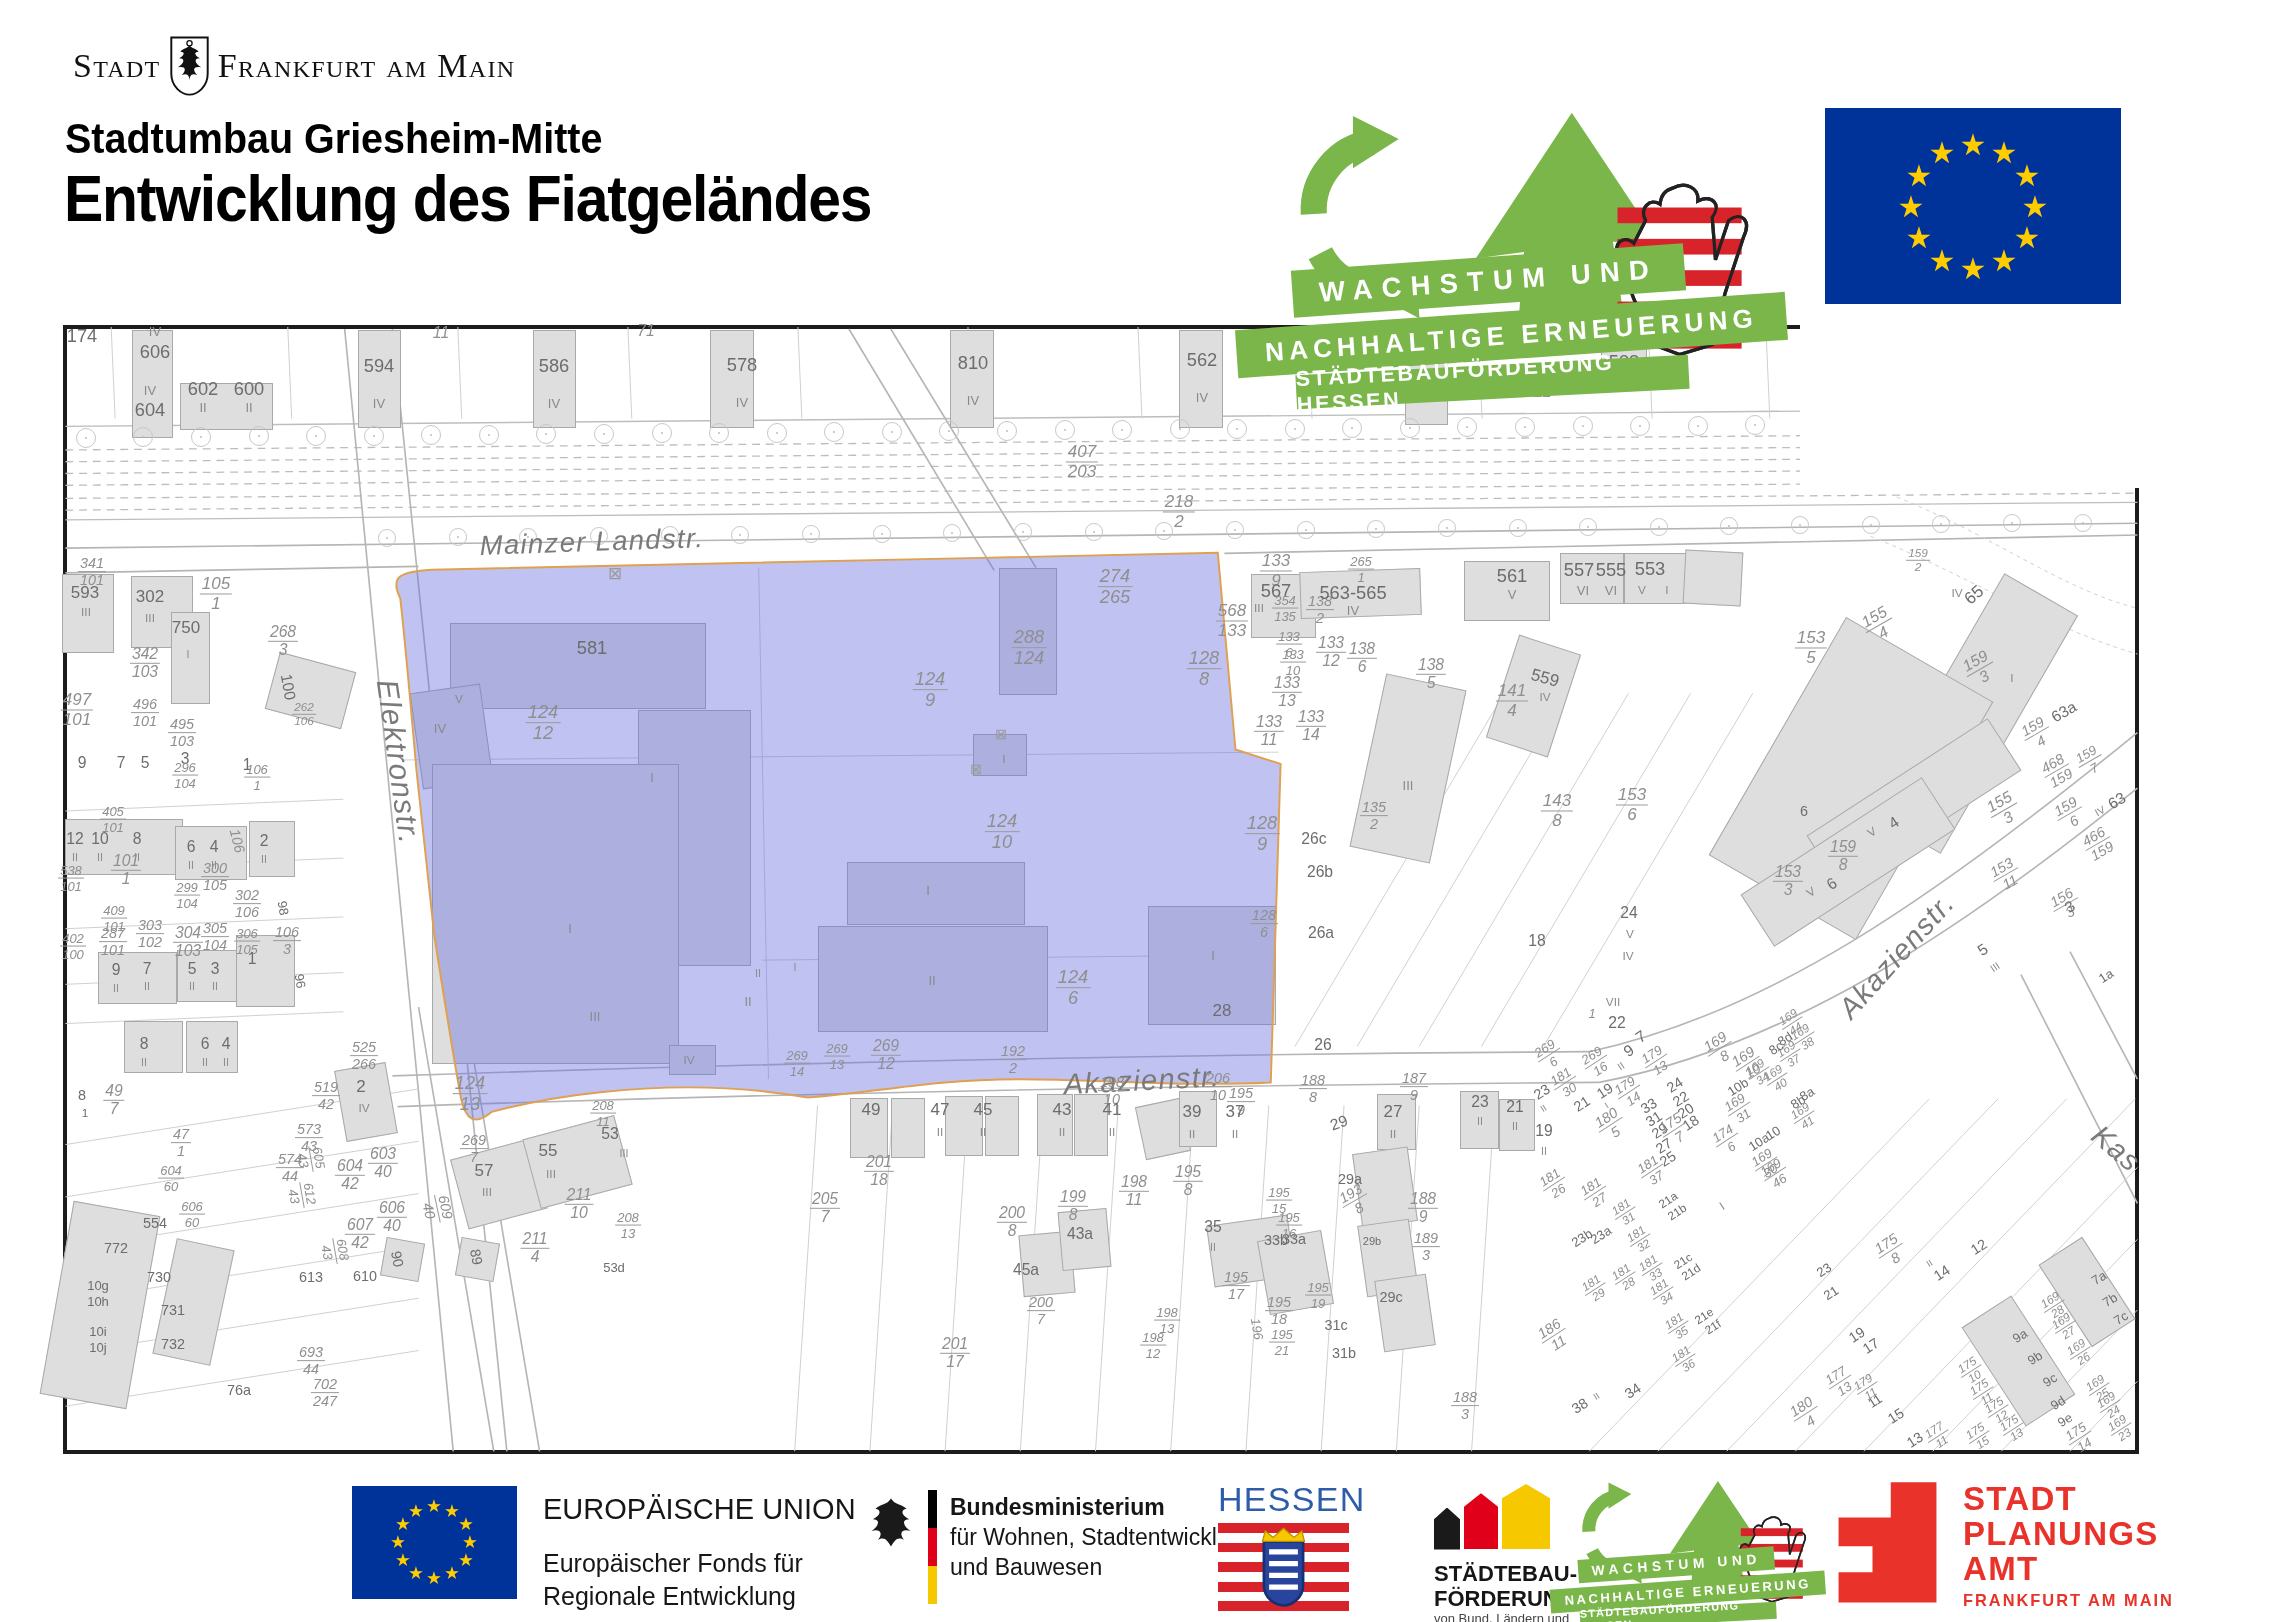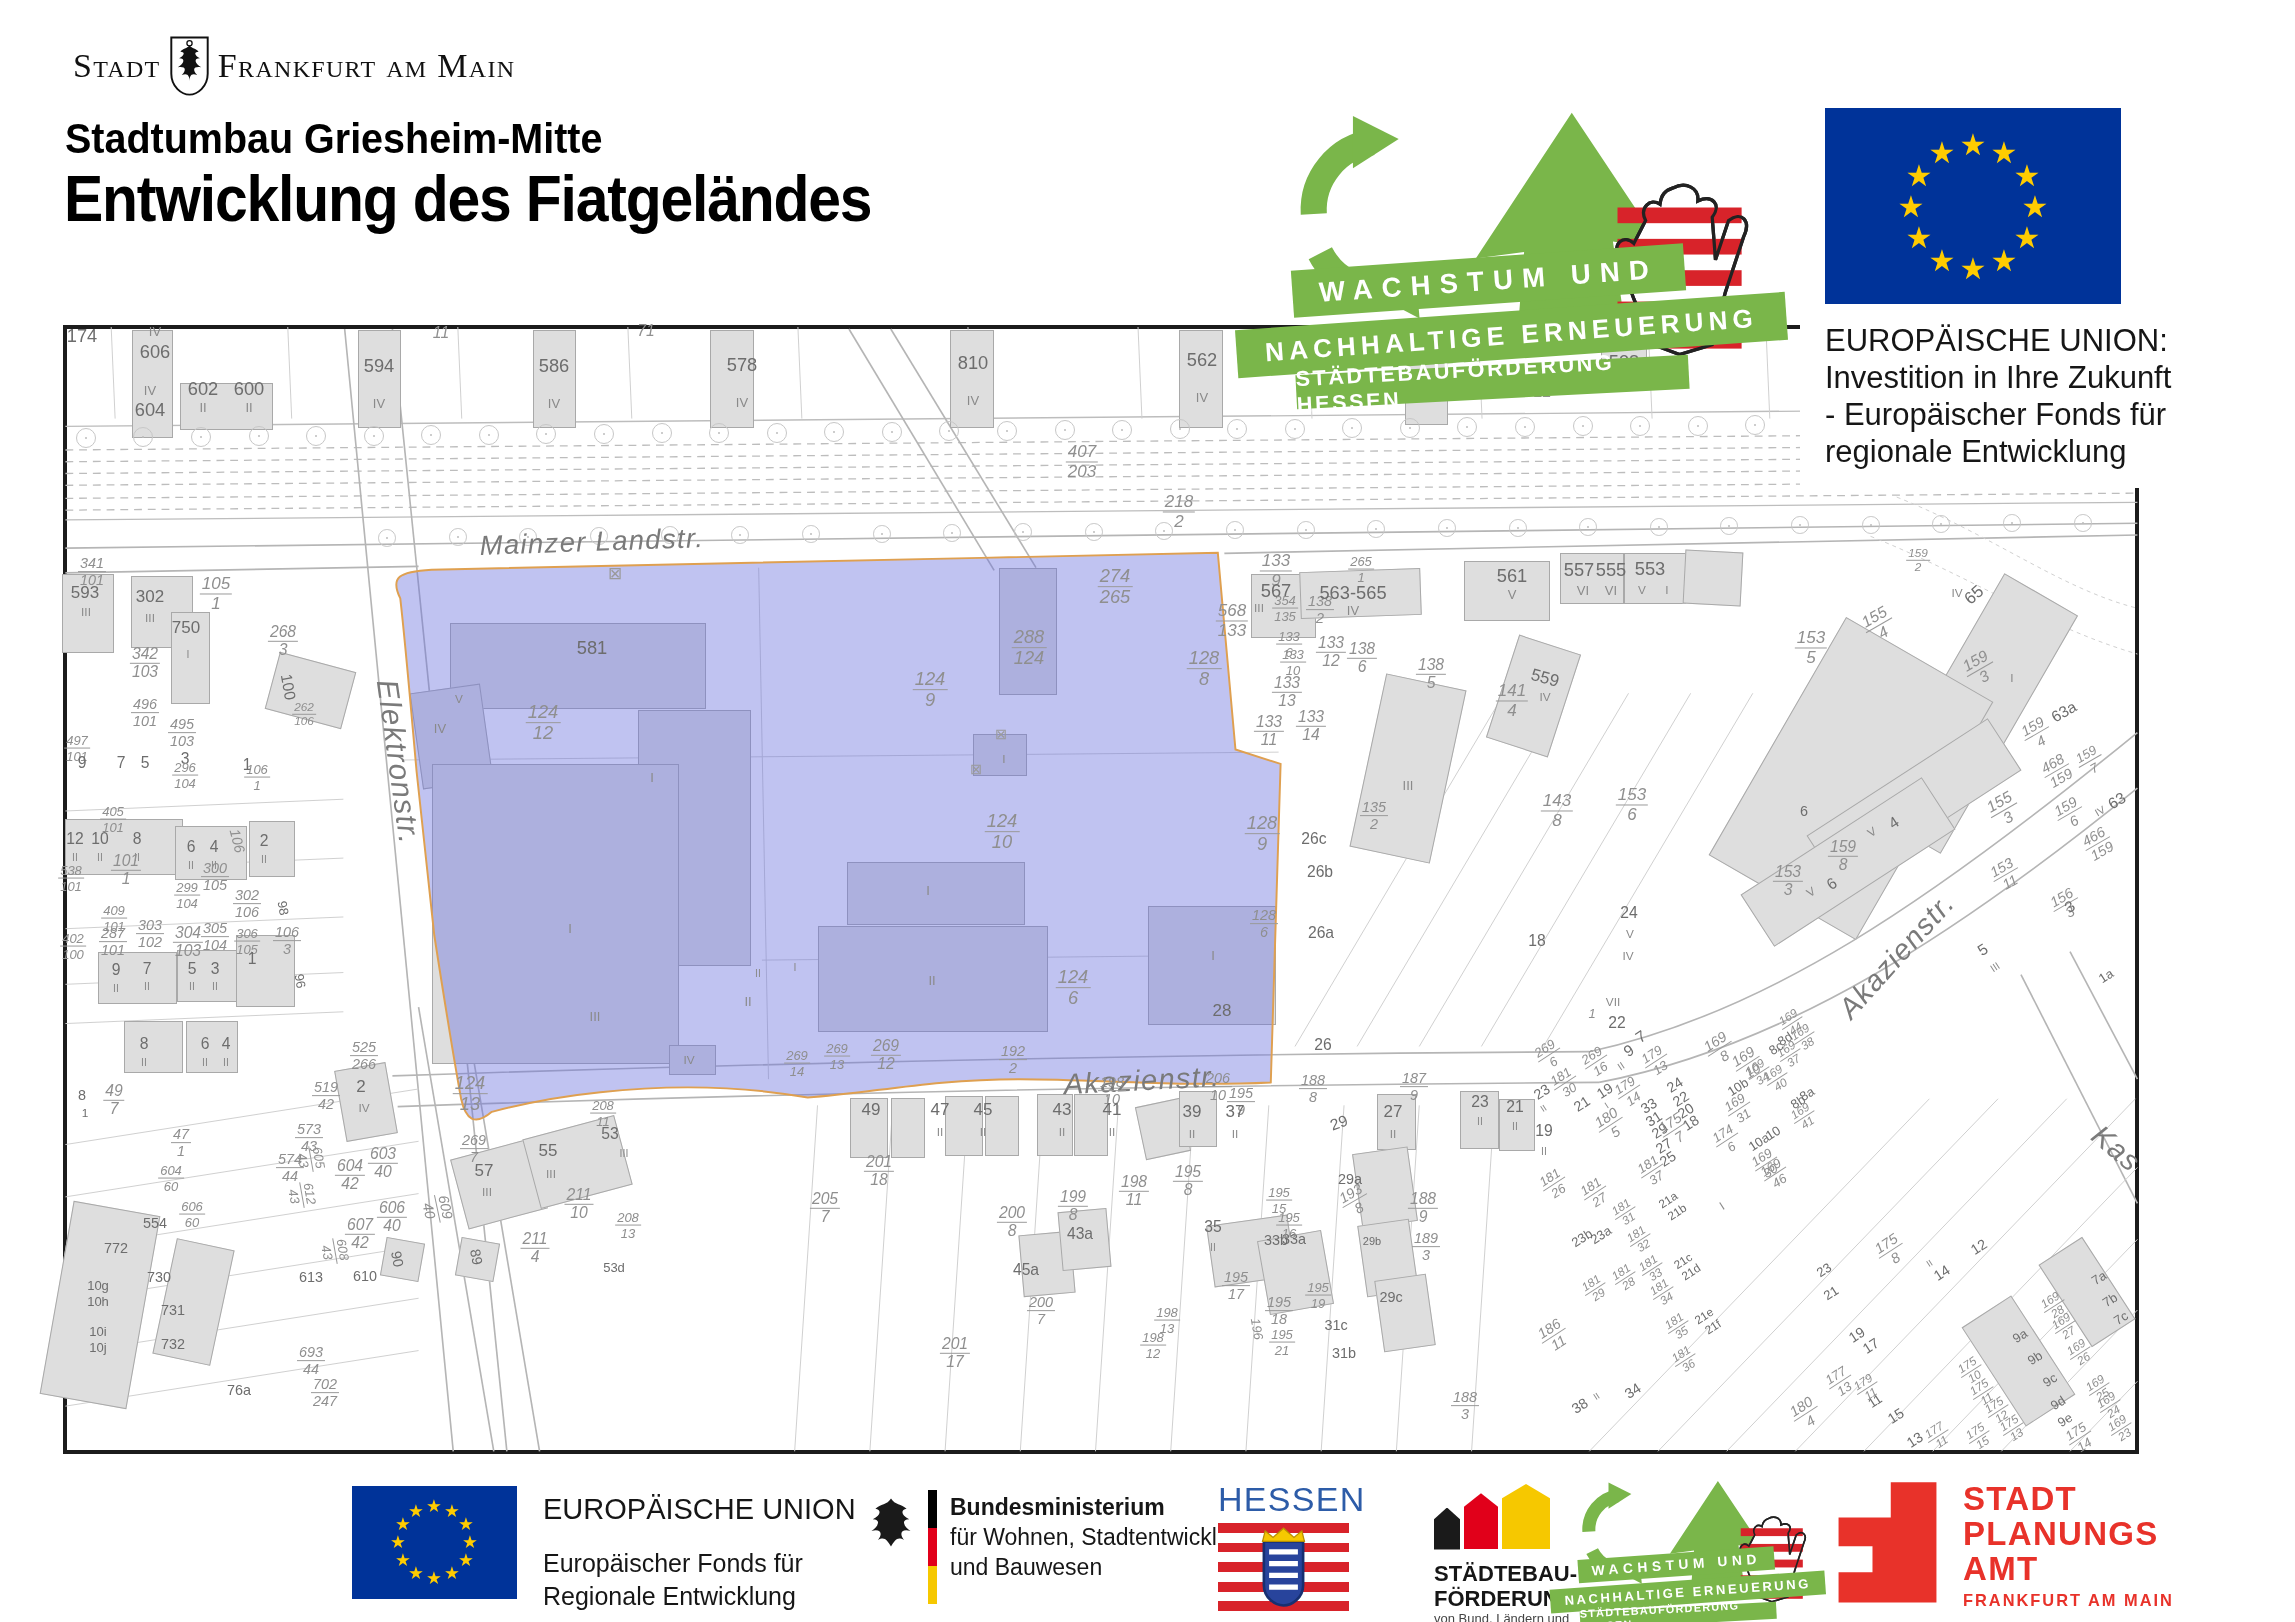--- a/index.html
+++ b/index.html
@@ -831,21 +831,21 @@
       </div>
       <div class="lbl p" style="left: 283px; top: 641px; font-size: 15.7px; transform: translate(-50%, -50%) rotate(0deg);">
         <span class="num">268</span>
         <span class="den">3</span>
       </div>
       <div class="lbl h" style="left: 288px; top: 687px; font-size: 15.7px; transform: translate(-50%, -50%) rotate(80deg);">100</div>
       <div class="lbl p" style="left: 304px; top: 714px; font-size: 11.8px; transform: translate(-50%, -50%) rotate(0deg);">
         <span class="num">262</span>
         <span class="den">106</span>
       </div>
-      <div class="lbl p" style="left: 77px; top: 710px; font-size: 13px; transform: translate(-50%, -50%) rotate(0deg); margin-top: 38px;">
+      <div class="lbl p" style="left: 77px; top: 710px; font-size: 17px; transform: translate(-50%, -50%) rotate(0deg);">
         <span class="num">497</span>
         <span class="den">101</span>
       </div>
       <div class="lbl p" style="left: 145px; top: 713px; font-size: 14.4px; transform: translate(-50%, -50%) rotate(0deg);">
         <span class="num">496</span>
         <span class="den">101</span>
       </div>
       <div class="lbl p" style="left: 182px; top: 733px; font-size: 14.4px; transform: translate(-50%, -50%) rotate(0deg);">
         <span class="num">495</span>
         <span class="den">103</span>
@@ -1223,26 +1223,20 @@
         <span class="star" style="left: 210px; top: 98px; font-size: 30px;">★</span>
         <span class="star" style="left: 202px; top: 129px; font-size: 30px;">★</span>
         <span class="star" style="left: 179px; top: 152px; font-size: 30px;">★</span>
         <span class="star" style="left: 148px; top: 160px; font-size: 30px;">★</span>
         <span class="star" style="left: 117px; top: 152px; font-size: 30px;">★</span>
         <span class="star" style="left: 94px; top: 129px; font-size: 30px;">★</span>
         <span class="star" style="left: 86px; top: 98px; font-size: 30px;">★</span>
         <span class="star" style="left: 94px; top: 67px; font-size: 30px;">★</span>
         <span class="star" style="left: 117px; top: 44px; font-size: 30px;">★</span>
       </div>
-    <div class="txt">
-      <div>EUROPÄISCHE UNION:</div>
-      <div>Investition in Ihre Zukunft</div>
-      <div>- Europäischer Fonds für</div>
-      <div>regionale Entwicklung</div>
-    </div>
   </div>
 
   <div class="green-logo gl-header">
     <svg width="478" height="307" viewBox="0 0 730 470" style="position:absolute;left:0;top:0;">
       <g>
         <path d="M150 60 A105 105 0 0 0 60 170" fill="none" stroke="#7ab64a" stroke-width="40"></path>
         <path d="M70 230 A105 105 0 0 0 185 285" fill="none" stroke="#7ab64a" stroke-width="40"></path>
         <polygon points="120,20 190,55 120,100" fill="#7ab64a"></polygon>
         <polygon points="215,250 222,330 150,292" fill="#7ab64a"></polygon>
       </g>

